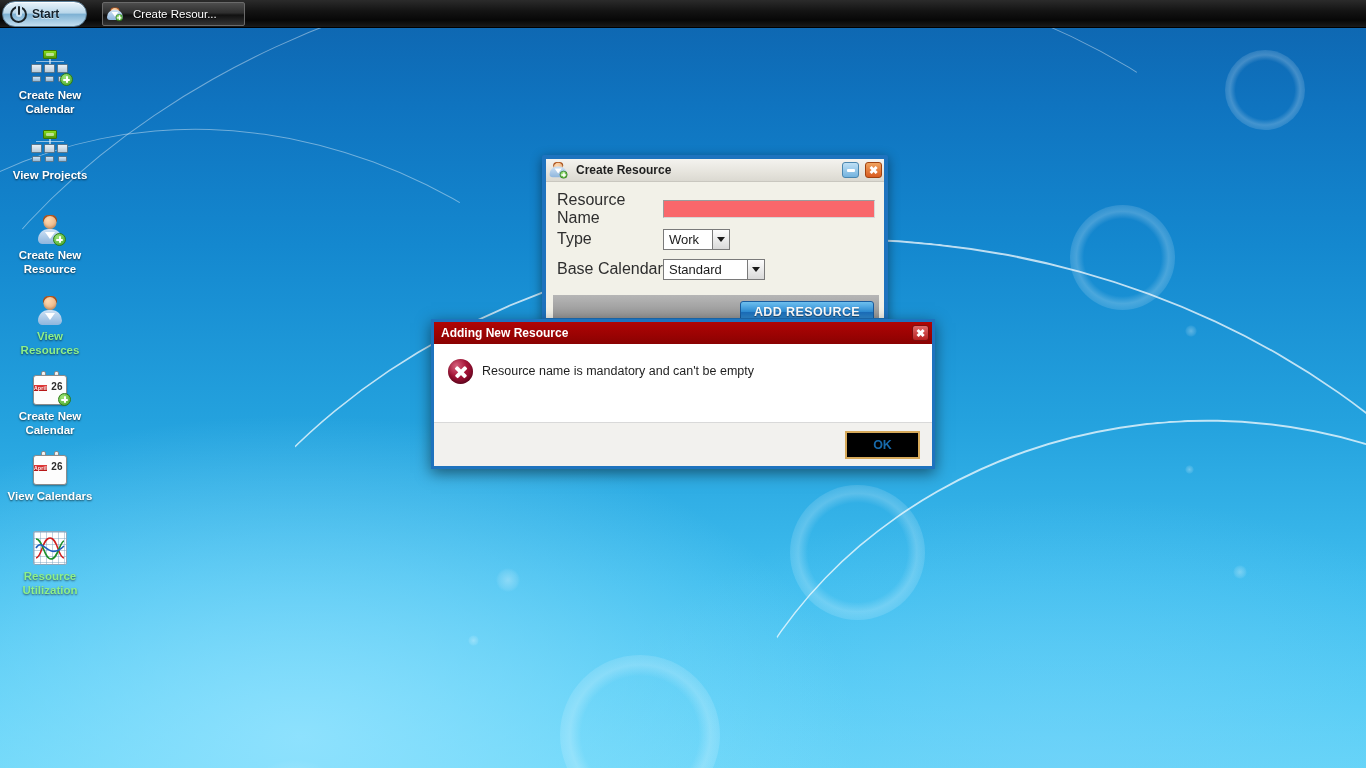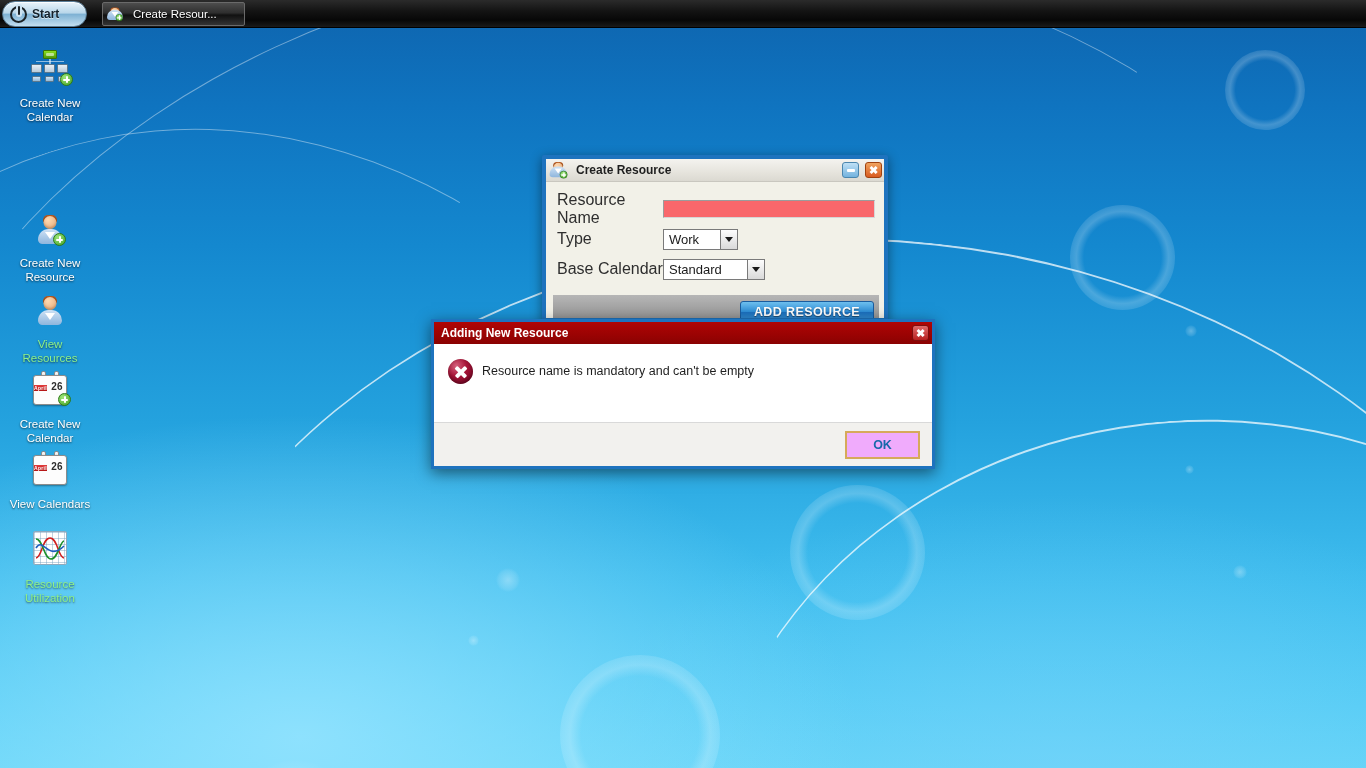--- a/index.html
+++ b/index.html
@@ -186,22 +186,22 @@
   }
 
   
   .desk-icon {
     position: absolute; width: 100px;
     display: flex; flex-direction: column; align-items: center;
     cursor: pointer; user-select: none;
   }
   .desk-icon .art { height: 40px; display: flex; align-items: flex-end; justify-content: center; position: relative; }
   .desk-icon .cap {
-    margin-top: 12px; text-align: center; font-size: 11.5px; line-height: 14px;
-    color: #ffffff; text-shadow: 0 1px 2px rgba(0,0,0,.65); font-weight: normal;
+    margin-top: 4px; text-align: center; font-size: 11.5px; line-height: 14px;
+    color: #ffffff; text-shadow: 0 1px 2px rgba(0,0,0,.65); font-weight: bold;
   }
   .desk-icon .cap.hl { color: #8ef08a; text-shadow: 0 1px 2px rgba(0,0,0,.6); }
 
   
   #create-resource-window {
     position: absolute; left: 542px; top: 155px; width: 346px; height: 167px;
     background: #1e73be;
     border: 4px solid #1e73be;
     border-radius: 2px;
     box-shadow: 0 3px 12px rgba(0,0,0,.45);
@@ -245,21 +245,21 @@
     border-right-color: #d6d6d6; border-bottom-color: #d6d6d6;
   }
   .combo {
     height: 21px; display: inline-flex; align-items: stretch;
     border: 1px solid #7a7a7a; background: #fff;
   }
   .combo .ctext {
     display: flex; align-items: center; padding: 0 6px 0 5px;
     font-size: 13px; color: #1a1a1a; white-space: nowrap;
   }
-  .combo.type .ctext  { width: 56px; }
+  .combo.type .ctext  { width: 48px; }
   .combo.cal  .ctext  { width: 83px; }
   .combo .carrow {
     width: 17px; border-left: 1px solid #7a7a7a;
     background: linear-gradient(to bottom, #fdfdfd, #d9d9d9);
     display: flex; align-items: center; justify-content: center;
   }
   .combo .carrow::after {
     content: ""; width: 0; height: 0;
     border-left: 4px solid transparent; border-right: 4px solid transparent;
     border-top: 5px solid #1a1a1a;
@@ -319,21 +319,21 @@
   }
   .err-icon::before { transform: translate(-50%,-50%) rotate(45deg); }
   .err-icon::after  { transform: translate(-50%,-50%) rotate(-45deg); }
   .err-msg { font-size: 12.5px; color: #1e1e1e; line-height: 25px; }
   #err-footer {
     height: 43px; background: #f2f1ee;
     display: flex; align-items: center; justify-content: flex-end; padding-right: 12px;
   }
   #ok-button {
     width: 75px; height: 28px;
-    background: #f0abfc;
+    background: #000000;
     border: 2px solid #d6a95a;
     color: #1769aa; font-size: 12.5px; font-weight: bold;
     display: flex; align-items: center; justify-content: center;
     cursor: pointer;
   }
 </style>
 </head>
 <body>
 
 <div id="desktop">
@@ -369,20 +369,38 @@
           <i class="node b3"></i>
         <span class="plus-badge"></span>
       </span>
     </div>
     <div class="cap">
       <span>Create New</span><br>
       <span>Calendar</span>
     </div>
   </div>
 
+  <div class="desk-icon" style="left:0px; top:124px;">
+    <div class="art">
+      <span class="ic ic-hier" style="position:relative;">
+        <i class="node top"></i>
+          <i class="line lv"></i>
+          <i class="line lh"></i>
+        <i class="node m1"></i>
+          <i class="node m2"></i>
+          <i class="node m3"></i>
+        <i class="node b1"></i>
+          <i class="node b2"></i>
+          <i class="node b3"></i>
+      </span>
+    </div>
+    <div class="cap">
+      <span>View Projects</span>
+    </div>
+  </div>
 
   <div class="desk-icon" style="left:0px; top:204px;">
     <div class="art">
       <span class="ic ic-person" style="position:relative;">
         <i class="hair"></i>
           <i class="head"></i>
           <i class="body"></i>
           <i class="collar"></i>
         <span class="plus-badge"></span>
       </span>

